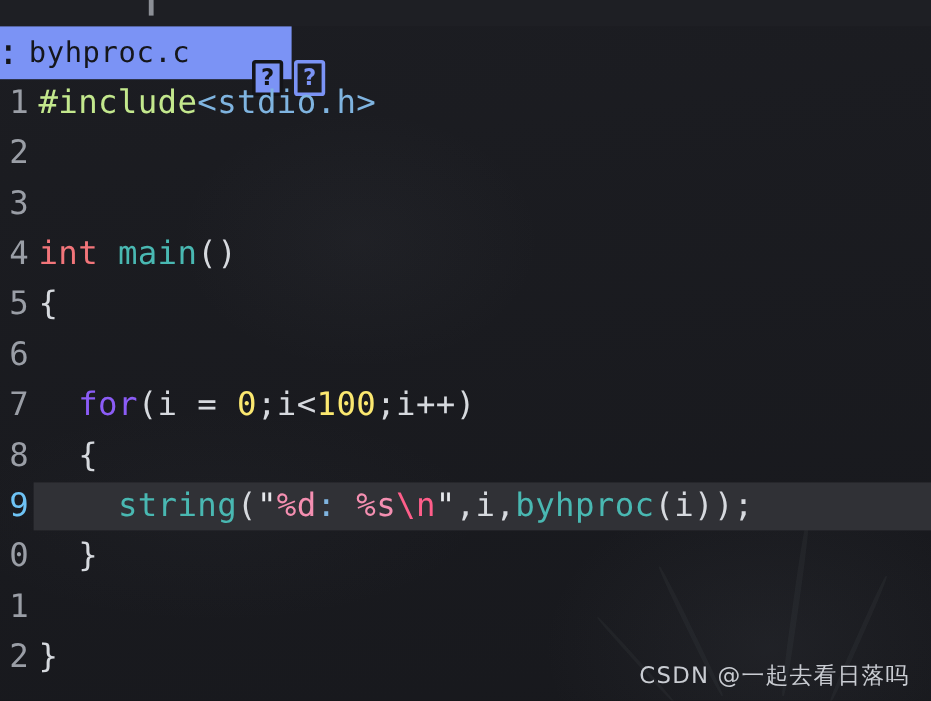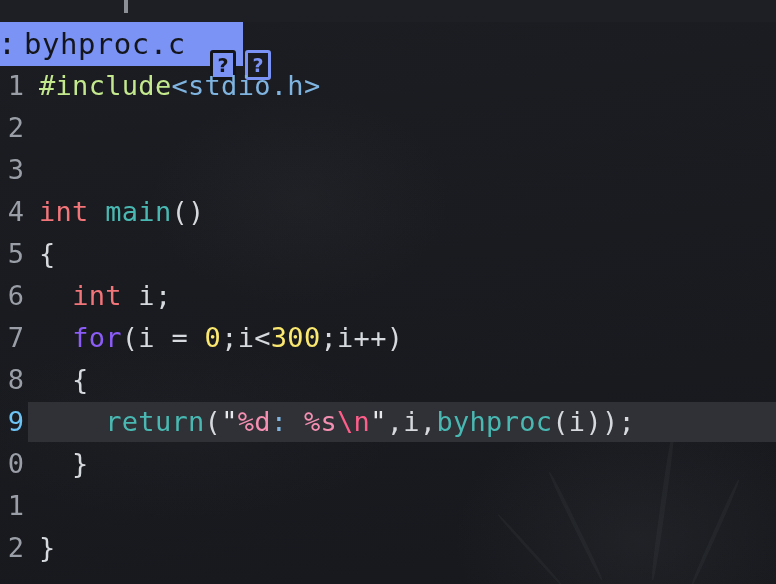--- a/index.html
+++ b/index.html
@@ -72,21 +72,21 @@
     position: absolute;
     left: -2px; top: 6px;
     font-size: 30px;
     line-height: 32px;
     color: #14151a;
     letter-spacing: 0px;
   }
   .tab-name {
     position: absolute;
     left: 24px; top: 6px;
-    font-size: 29px;
+    font-size: 24px;
     line-height: 32px;
     color: #15161b;
     letter-spacing: 0.5px;
   }
   
   .glyphbox {
     position: absolute;
     top: 28px;
     width: 26px; height: 30px;
     border-radius: 3px;
@@ -136,21 +136,21 @@
     text-align: right;
     font-size: 27px;
     line-height: 32px;
     color: #9a9ea6;
     letter-spacing: 0px;
   }
   .ln.active-ln { color: #6ec3f5; }
 
   .src {
     position: absolute;
-    left: 39px; top: 4px;
+    left: 32px; top: 4px;
     font-size: 27px;
     line-height: 32px;
     white-space: pre;
     letter-spacing: 0.3px;
   }
 
   
   .t-pp      { color: #c3e88d; }  
   .t-hdr     { color: #7fb4e0; }  
   .t-type    { color: #f2757a; }  
@@ -220,49 +220,49 @@
       <span class="src"><span class="t-type">int</span><span class="t-punc"> </span><span class="t-fn">main</span><span class="t-punc">()</span></span>
     </div>
 
     <div class="line">
       <span class="ln">5</span>
       <span class="src t-punc">{</span>
     </div>
 
     <div class="line">
       <span class="ln">6</span>
-      <span class="src"><span class="t-punc">  </span><span class="t-type">int</span><span class="t-ident"> i;</span></span>
     </div>
 
     <div class="line">
       <span class="ln">7</span>
-      <span class="src"><span class="t-punc">  </span><span class="t-kw">for</span><span class="t-ident">(i = </span><span class="t-num">0</span><span class="t-ident">;i&lt;</span><span class="t-num">300</span><span class="t-ident">;i++)</span></span>
+      <span class="src"><span class="t-punc">  </span><span class="t-kw">for</span><span class="t-ident">(i = </span><span class="t-num">0</span><span class="t-ident">;i&lt;</span><span class="t-num">100</span><span class="t-ident">;i++)</span></span>
     </div>
 
     <div class="line">
       <span class="ln">8</span>
       <span class="src t-punc">  {</span>
     </div>
 
     <div class="line active">
       <div class="line-bg"></div>
       <span class="ln active-ln">9</span>
-      <span class="src"><span class="t-punc">    </span><span class="t-fn">return</span><span class="t-punc">(</span><span class="t-strq">"</span><span class="t-str">%d</span><span class="t-strcol">:</span><span class="t-str"> %s</span><span class="t-esc">\n</span><span class="t-strq">"</span><span class="t-ident">,i,</span><span class="t-fn">byhproc</span><span class="t-punc">(i));</span></span>
+      <span class="src"><span class="t-punc">    </span><span class="t-fn">string</span><span class="t-punc">(</span><span class="t-strq">"</span><span class="t-str">%d</span><span class="t-strcol">:</span><span class="t-str"> %s</span><span class="t-esc">\n</span><span class="t-strq">"</span><span class="t-ident">,i,</span><span class="t-fn">byhproc</span><span class="t-punc">(i));</span></span>
     </div>
 
     <div class="line">
       <span class="ln">0</span>
       <span class="src t-punc">  }</span>
     </div>
 
     <div class="line">
       <span class="ln">1</span>
     </div>
 
     <div class="line">
       <span class="ln">2</span>
       <span class="src t-punc">}</span>
     </div>
 
   </div>
 
+  <div class="watermark">CSDN @一起去看日落吗</div>
 
 </div>
 
 </body></html>

